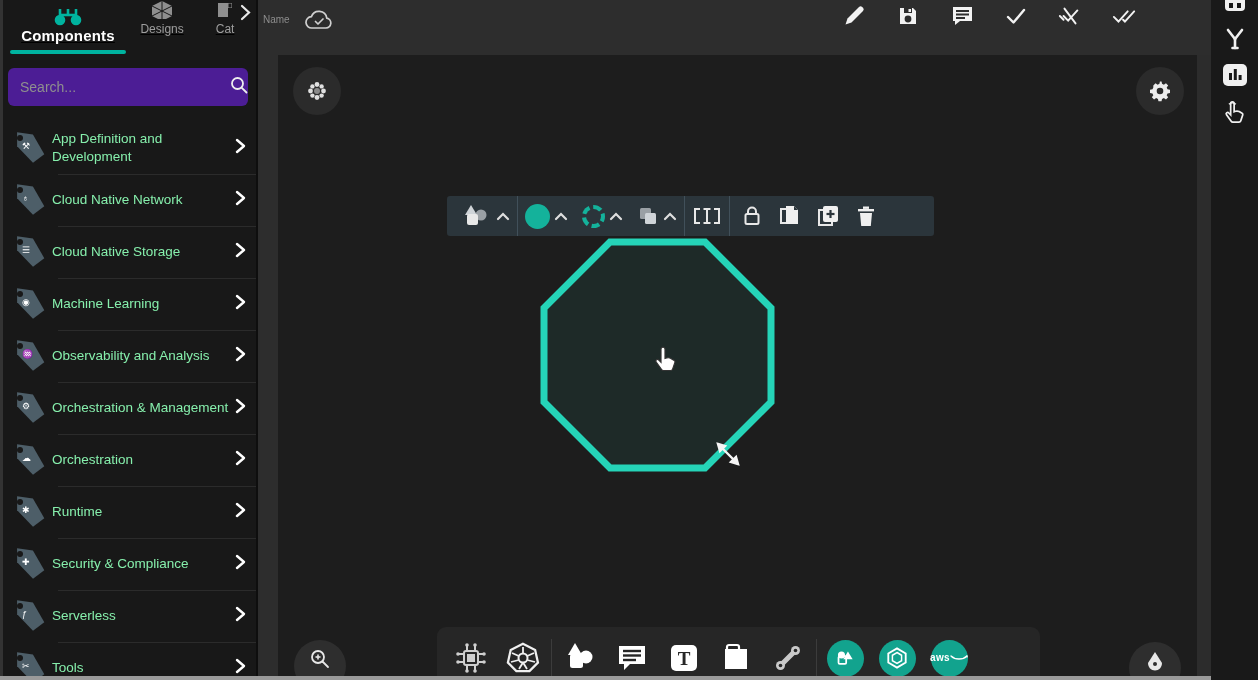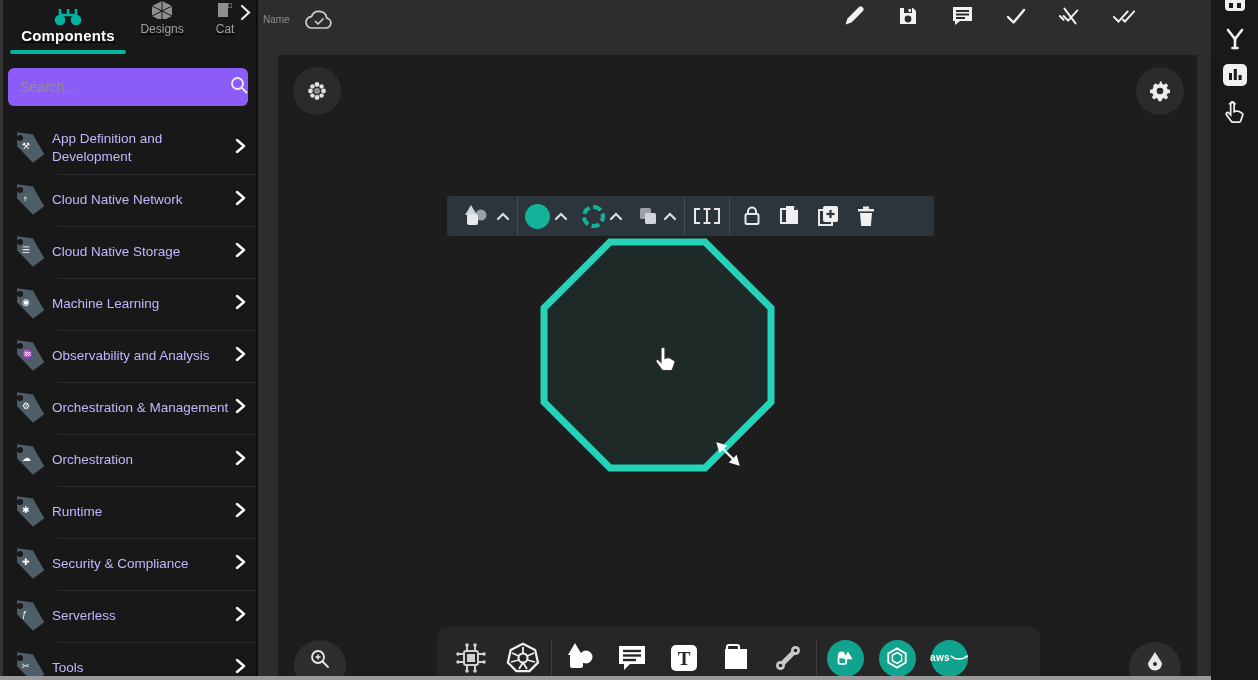--- a/index.html
+++ b/index.html
@@ -14,35 +14,35 @@
   .tabs { display:flex; align-items:flex-end; height:54px; padding:0 4px 0 10px; position:relative; }
   .tab { display:flex; flex-direction:column; align-items:center; cursor:pointer;text-decoration:underline; }
   .tab-components { width:118px; padding-bottom:0; }
   .tab-components .tab-label { font-size:15px; font-weight:bold; color:#fff; letter-spacing:.2px; padding-bottom:6px; }
   .tab-underline { width:116px; height:4px; background:#00B39F; border-radius:2px; }
   .tab-small { width:58px; margin:0 14px; padding-bottom:18px; }
   .tab-small .tab-label { font-size:12px; color:#9e9e9e; margin-top:3px; }
   .tab-icon { height:18px; display:flex; align-items:flex-start; justify-content:center; overflow:hidden; }
   .tabs-chevron { position:absolute; right:4px; top:4px; }
 
-  .search-wrap { margin:14px 8px 0 8px; height:38px; background:#8b5cf6; border-radius:6px;
+  .search-wrap { margin:14px 8px 0 8px; height:38px; background:#4c1d95; border-radius:6px;
     display:flex; align-items:center; padding:0 12px;gap:28px; }
   .search-input { flex:1; background:transparent; border:none; outline:none;
     color:#ddd; font-size:14px; font-family:"Liberation Sans", sans-serif; }
   .search-input::placeholder { color:#8f8f8f; }
 
   .cat-list { margin-top:16px; }
   .cat-row { height:52px; display:flex; align-items:center; padding:0 10px 0 6px;
     position:relative; cursor:pointer; }
   .cat-row + .cat-row::before { content:""; position:absolute; top:0; left:58px; right:0;
     height:1px; background:#2b2b2b; }
   .tag-wrap { width:46px; flex:0 0 auto; display:flex; justify-content:center; position:relative; }
   .tag-glyph { position:absolute; left:16px; top:14px; color:#fff; font-size:9px; line-height:9px;
     transform:rotate(0deg); }
-  .cat-label { flex:1; color:#c4b5fd; font-size:13.5px; line-height:1.35; padding-right:6px; }
+  .cat-label { flex:1; color:#86efac; font-size:13.5px; line-height:1.35; padding-right:6px; }
   .cat-chev { flex:0 0 auto; }
 
   
   .main { position:relative; width:953px; height:680px; background:#2d2d2d; flex:0 0 auto; }
   .hdr { position:absolute; top:0; left:0; right:0; height:44px; display:flex; align-items:center;border-radius:19px; }
   .name-block { margin-left:5px; margin-top:-2px; }
   .name-label { color:#8d8d8d; font-size:10px; margin-top:-3px; }
   .name-input { width:248px; background:transparent; border:none; border-bottom:1px solid #c6c6c6;
     color:#e9e9e9; font-size:16px; padding:2px 0 6px 0; outline:none;
     font-family:"Liberation Sans", sans-serif; }

